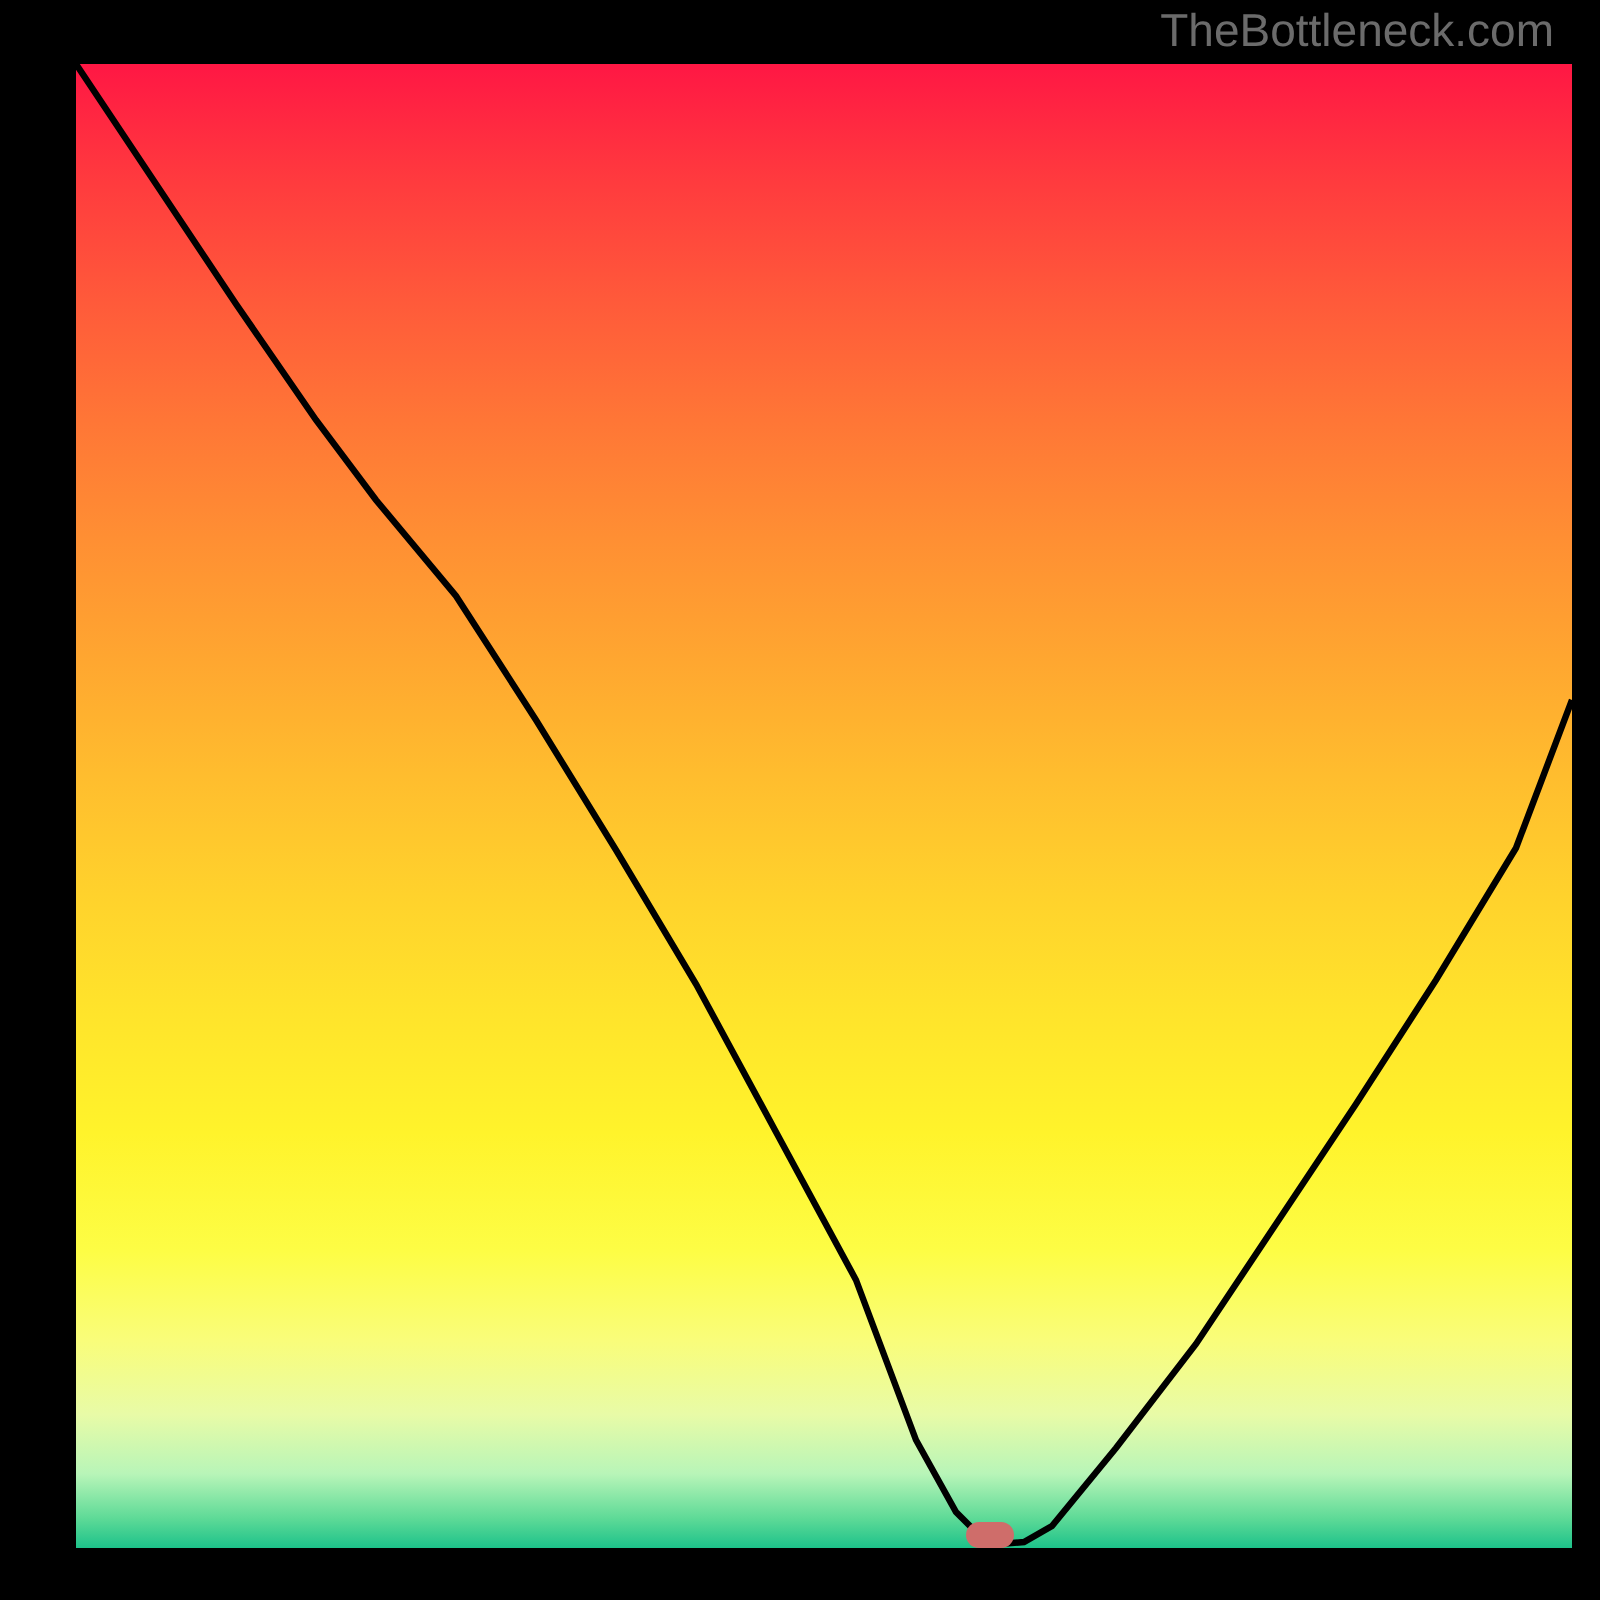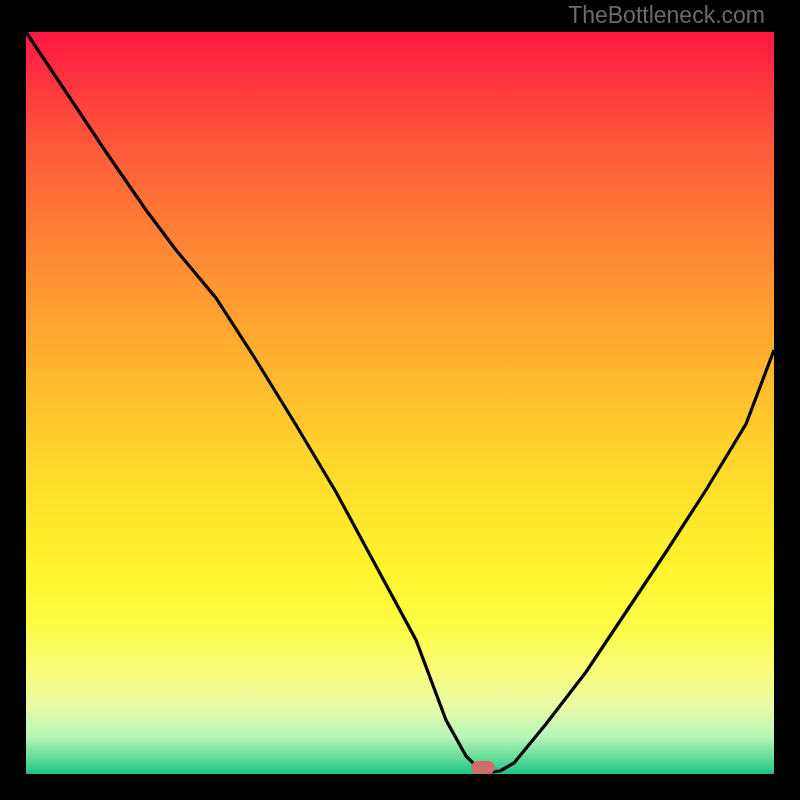--- a/index.html
+++ b/index.html
@@ -7,21 +7,21 @@
     padding: 0;
     width: 800px;
     height: 800px;
     background: #000;
     position: relative;
     font-family: Arial, sans-serif;
   }
   .frame {
     position: absolute;
     top: 0;
-    left: 0;
+    left: 12px;
     width: 789px;
     height: 800px;
     background: #000;
   }
   .watermark {
     position: absolute;
     top: 2px;
     right: 24px;
     color: #6b6b6b;
     font-size: 23px;

